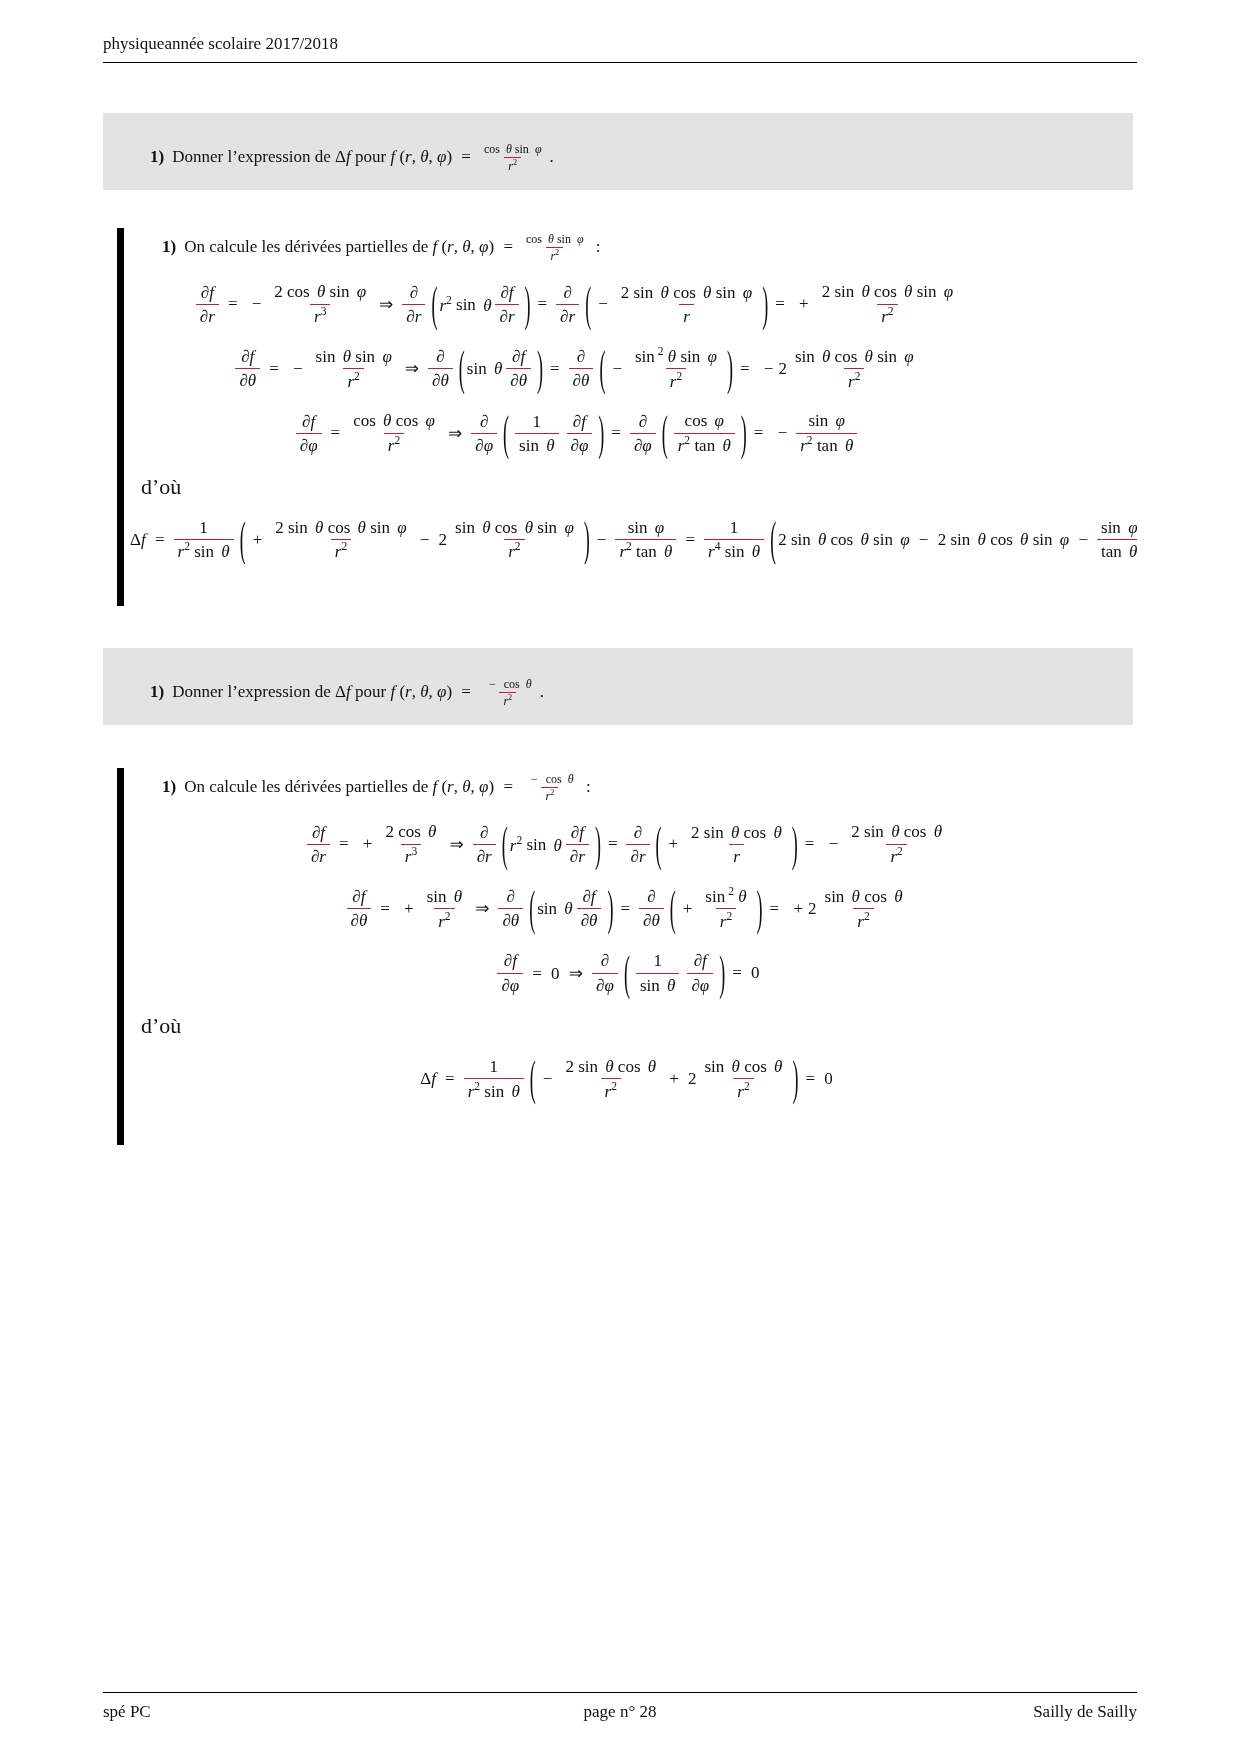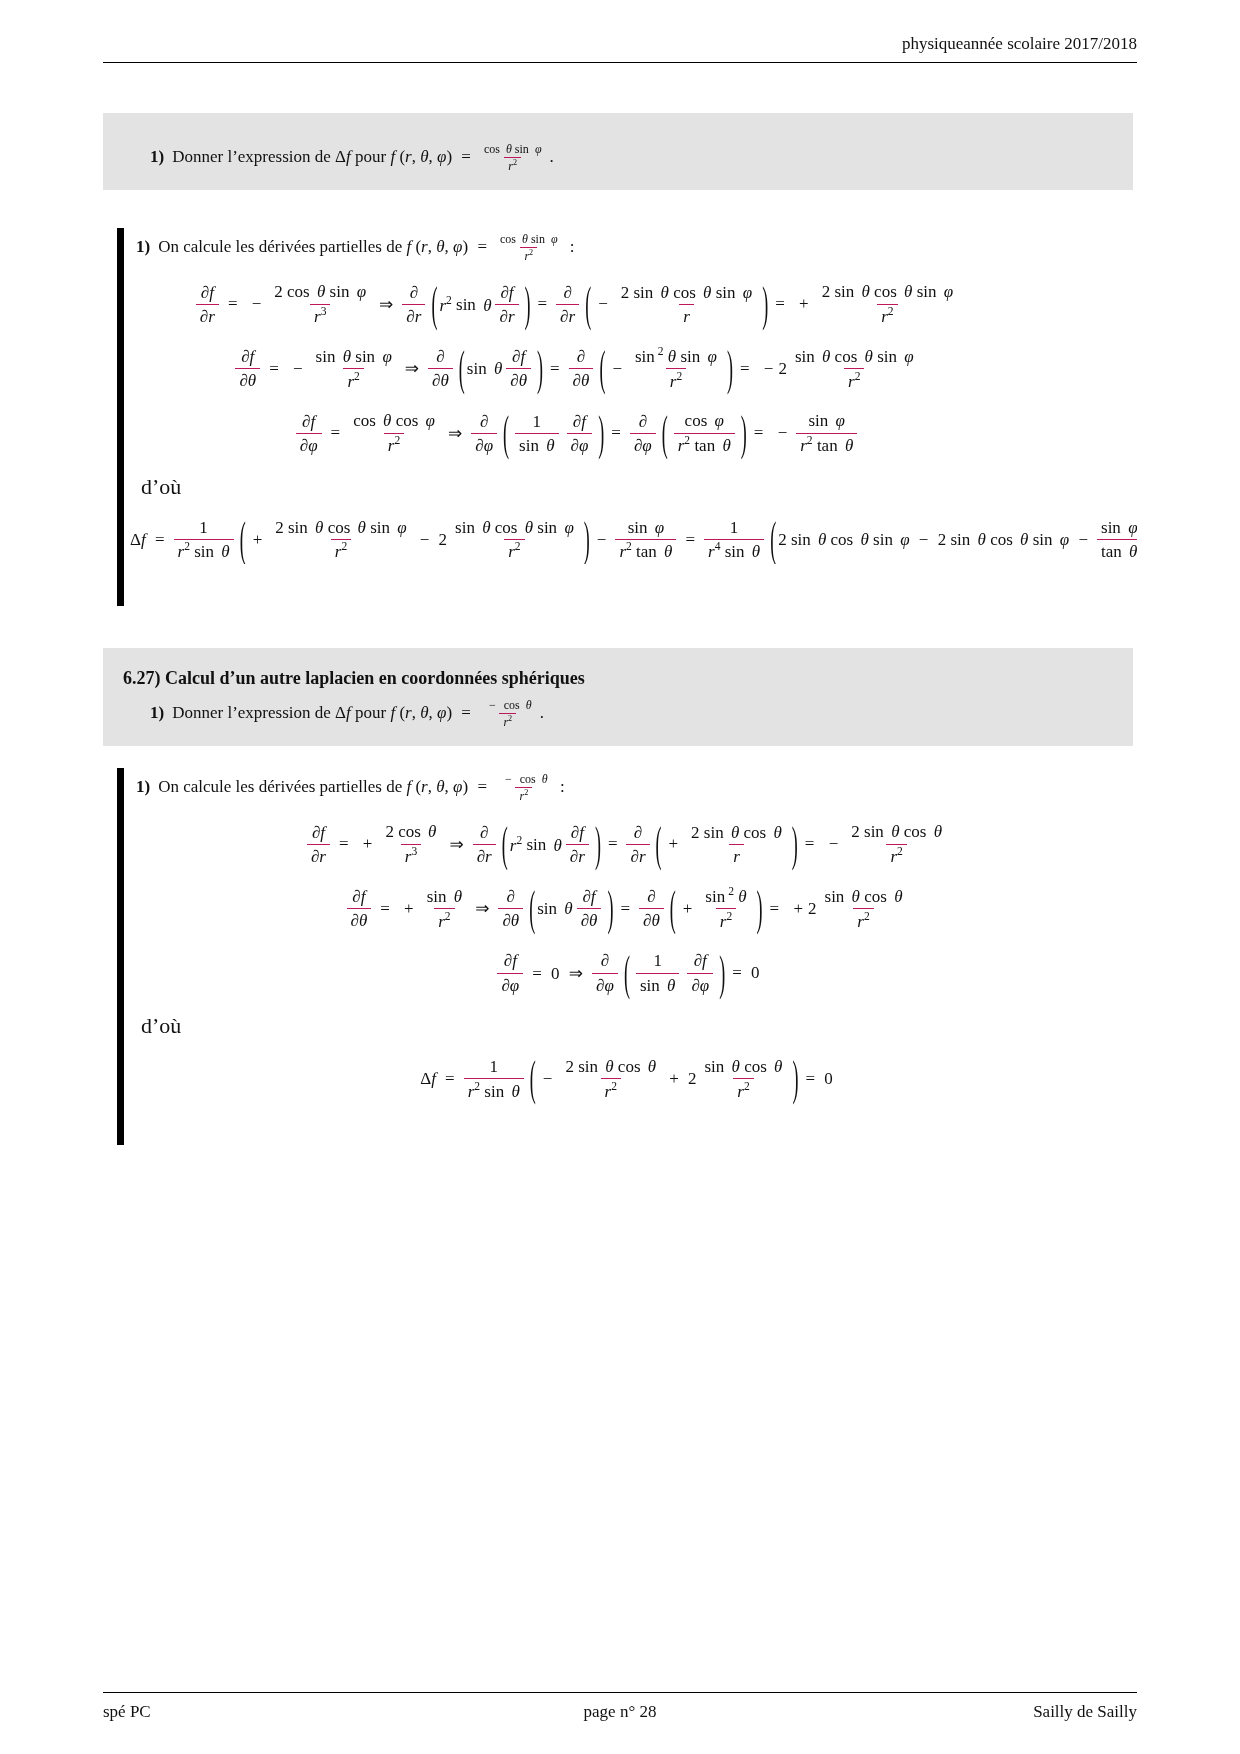--- a/index.html
+++ b/index.html
@@ -3,21 +3,21 @@
 <meta charset="utf-8">
 <style>
   html,body{margin:0;padding:0;}
   body{
     width:1240px;height:1754px;position:relative;background:#ffffff;
     font-family:"Liberation Serif", serif;color:#111;overflow:hidden;
   }
   
   .pagehead{
     position:absolute;left:103px;right:103px;top:34px;
-    display:flex;justify-content:flex-end;align-items:flex-end;
+    display:flex;justify-content:flex-start;align-items:flex-end;
     font-size:17px;padding-bottom:8px;border-bottom:1px solid #000;
   }
   .pagefoot{
     position:absolute;left:103px;right:103px;top:1692px;
     border-top:1px solid #000;padding-top:9px;
     display:flex;justify-content:space-between;font-size:17px;gap:24px;
   }
   .pagefoot .fl{flex:1;text-align:left}
   .pagefoot .fc{flex:1;text-align:center}
   .pagefoot .fr{flex:1;text-align:right}
@@ -31,21 +31,21 @@
   .extitle{font-weight:bold;font-size:18px;margin-left:10px;}
   .exq{margin-top:9px;margin-left:37px;font-size:17px;white-space:nowrap;}
   .itemno{font-weight:bold;margin-right:8px;}
   
   .sol{
     position:absolute;left:117px;right:103px;
     border-left:7px solid #000;padding:4px 0 26px 12px;
   }
   #sol1{top:228px;}
   #sol2{top:768px;}
-  .introline{font-size:17px;white-space:nowrap;}
+  .introline{margin-left:26px;font-size:17px;white-space:nowrap;}
   .dou{font-size:22px;margin:6px 0 0 5px;}
   
   .eqline{
     display:flex;justify-content:center;align-items:center;
     margin:16px 0;font-size:17px;white-space:nowrap;
   }
   .eqsq1{margin-right:120px;}   
   .eqsq2{margin-right:20px;}    
   .eqleft{justify-content:flex-start;margin-left:-6px;margin-right:0;overflow:hidden;}
   .mt{white-space:pre;}
@@ -279,21 +279,20 @@
           <span class="frac">
             <span class="num"><span class="mt"><span class="rm fn">sin</span>&nbsp;<span class="it">φ</span></span></span>
             <span class="den"><span class="mt"><span class="rm fn">tan</span>&nbsp;<span class="it">θ</span></span></span>
           </span>
         </span>
       </span>
     </div>
 </div>
 
 <div class="exbox" id="box2">
-  <div class="extitle">6.27) Calcul d’un autre laplacien en coordonnées sphériques</div>
   <div class="exq">
     <span class="itemno">1)</span><span><span class="ptext">Donner l’expression de </span><span class="mt"><span class="rm">Δ</span><span class="it">f</span></span><span class="ptext"> pour </span><span class="mt"><span class="it">f</span>&nbsp;<span class="rm">(</span><span class="it">r</span><span class="rm">,</span>&nbsp;<span class="it">θ</span><span class="rm">,</span>&nbsp;<span class="it">φ</span><span class="rm">)</span>&nbsp;<span class="rm op">=</span></span><span class="frac fsmall">
           <span class="num"><span class="mt"><span class="rm op">−</span>&nbsp;<span class="rm fn">cos</span>&nbsp;<span class="it">θ</span></span></span>
           <span class="den"><span class="mt"><span class="it">r</span><sup>2</sup></span></span>
         </span><span class="ptext">.</span></span>
   </div>
 </div>
 
 <div class="sol" id="sol2">
   <div class="introline">

